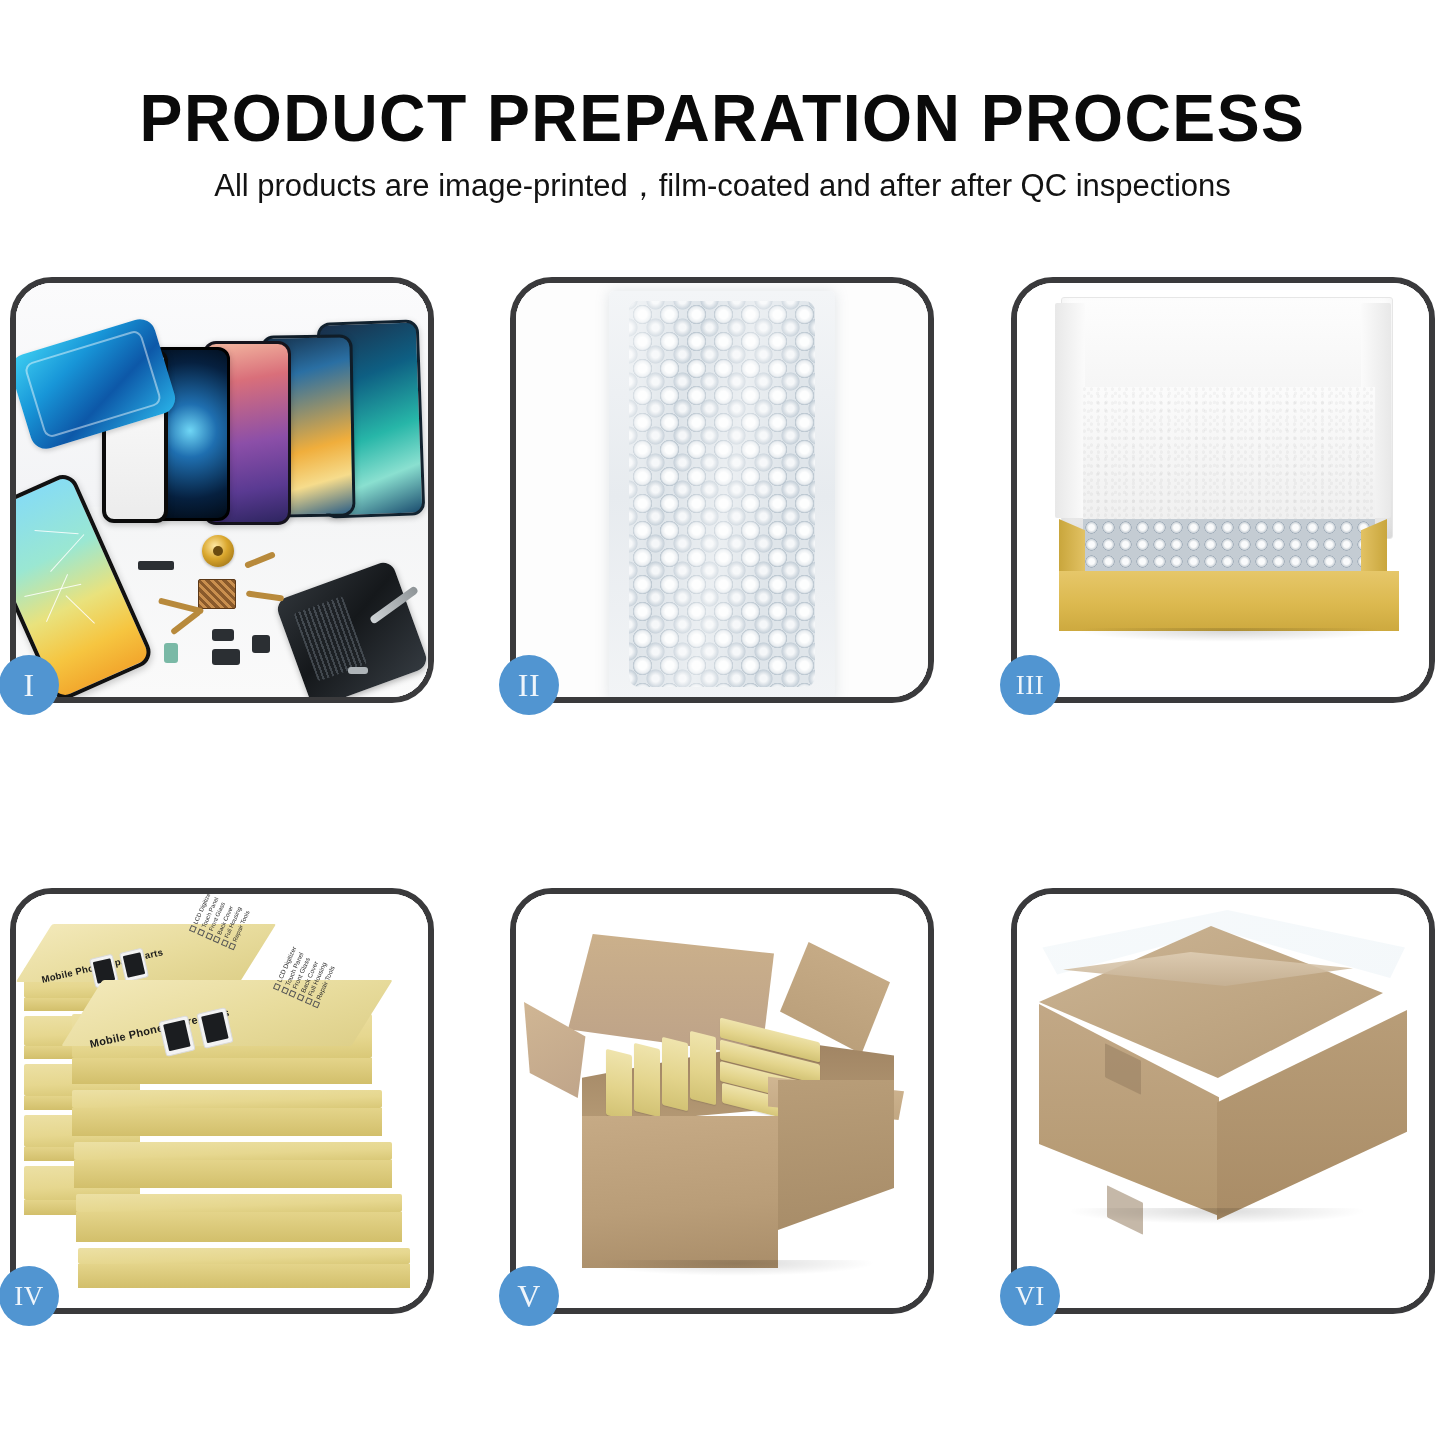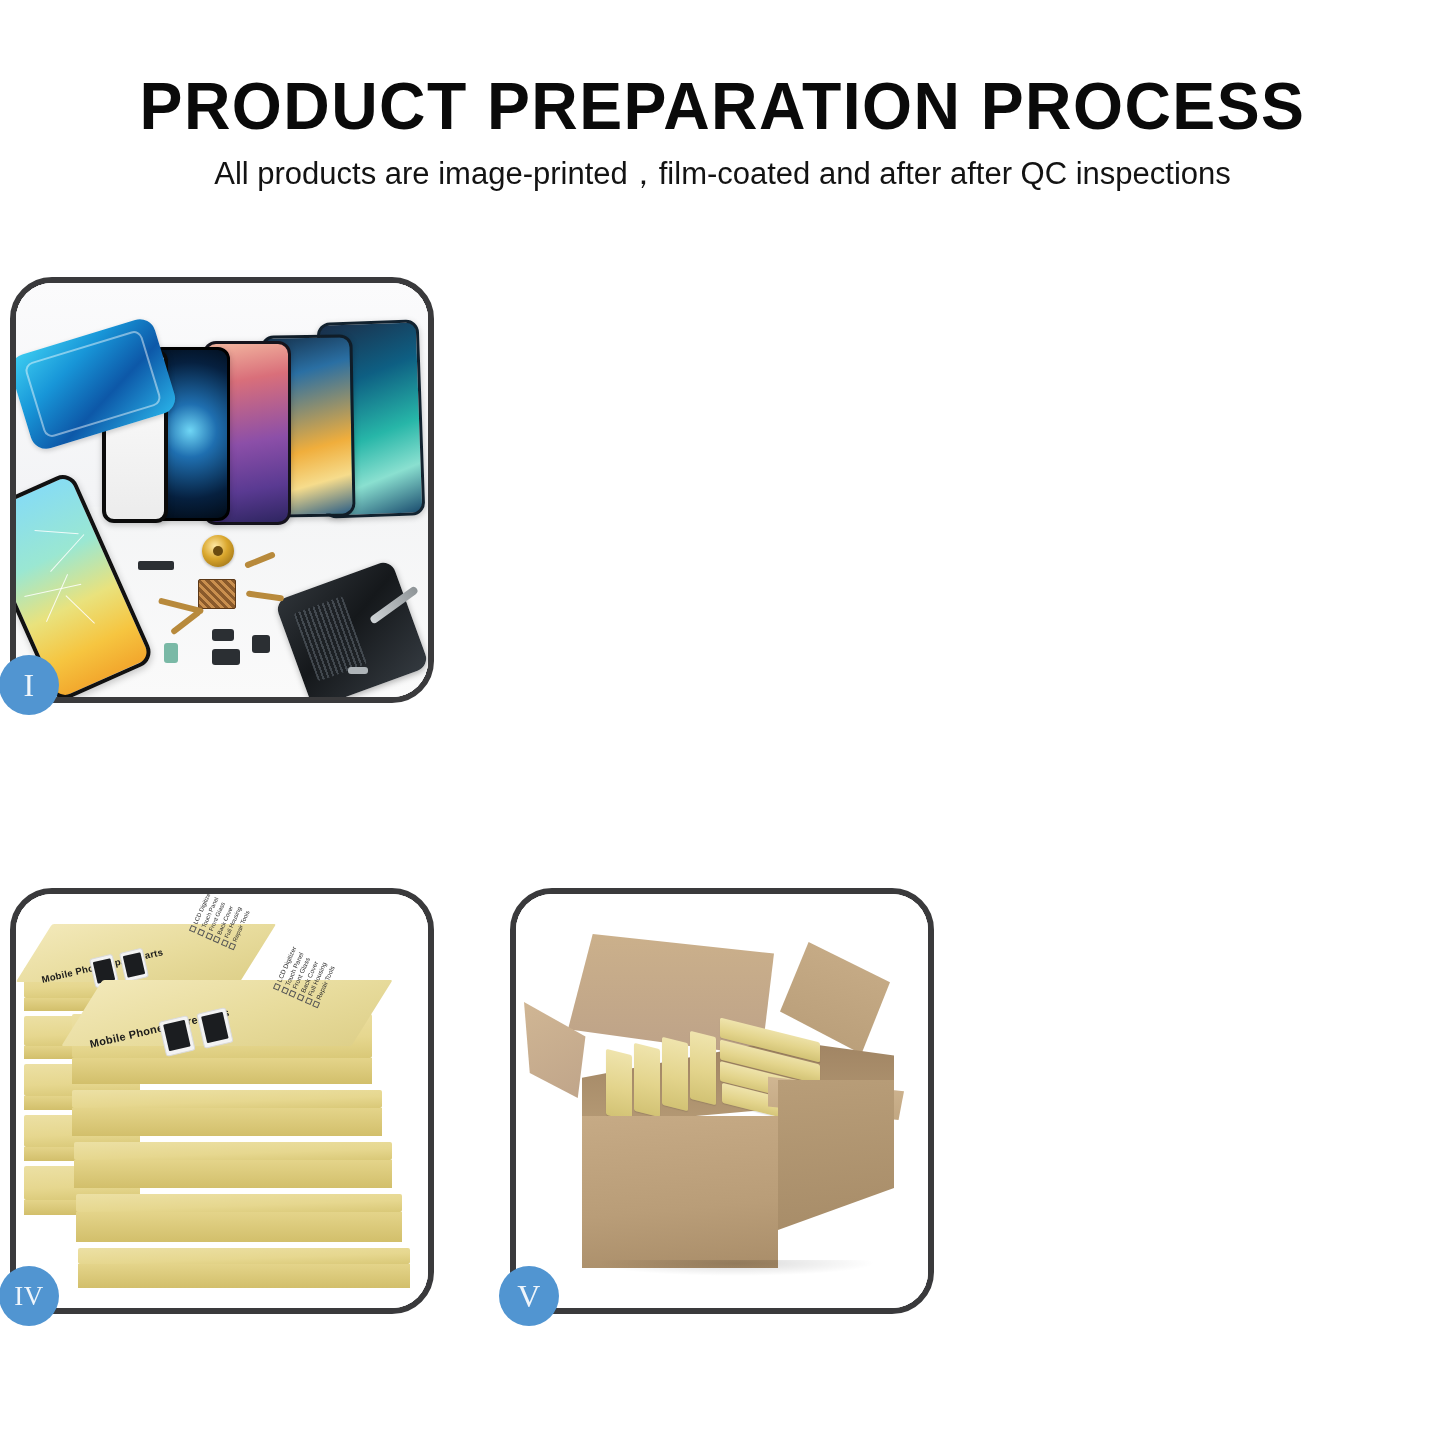--- a/index.html
+++ b/index.html
@@ -11,21 +11,21 @@
     width: 1445px;
     height: 1445px;
     font-family: "Liberation Sans", sans-serif;
     overflow: hidden;
     position: relative;
   }
 
   
   #header {
     position: absolute;
-    top: 0; left: 0;
+    top: 12px; left: 0;
     width: 1445px;
     height: 250px;
     text-align: center;
   }
   #page-title {
     position: absolute;
     top: 72px;
     left: 0; right: 0;
     font-size: 67px;
     font-weight: 700;
@@ -450,21 +450,50 @@
         <div class="flex-cable" style="left:142px;top:320px;width:46px;transform:rotate(14deg);"></div>
         <div class="flex-cable" style="left:152px;top:336px;width:36px;transform:rotate(-38deg);"></div>
         <div class="flex-cable" style="left:228px;top:274px;width:32px;transform:rotate(-22deg);"></div>
         <div class="flex-cable" style="left:230px;top:310px;width:38px;transform:rotate(8deg);"></div>
         <div class="small-part" style="left:332px;top:384px;width:20px;height:7px;border-radius:3px;background:#aeb4b8;"></div>
       </div>
     </div>
     <div class="badge">I</div>
   </div>
 
-
+  <div class="panel p-r0 p-c1">
+    <div class="panel-inner">
+      <div class="bubble-scene">
+        <div class="bubble-sheet"></div>
+        <div class="bubble-core">
+          <div class="bubble-grid"></div>
+          <div class="bubble-grid2"></div>
+          <div class="bubble-sheen"></div>
+        </div>
+      </div>
+    </div>
+    <div class="badge">II</div>
+  </div>
+
+  <div class="panel p-r0 p-c2">
+    <div class="panel-inner">
+      <div class="boxopen-scene">
+        <div class="lid-back"></div>
+        <div class="lid-flapL"></div>
+        <div class="lid-flapR"></div>
+        <div class="foam"></div>
+        <div class="tray-bubble"></div>
+        <div class="box-endL"></div>
+        <div class="box-endR"></div>
+        <div class="box-front"></div>
+        <div class="box-shadow-iii"></div>
+      </div>
+    </div>
+    <div class="badge small-num">III</div>
+  </div>
 
   <div class="panel p-r1 p-c0">
     <div class="panel-inner">
       <div class="stack-scene">
 
         <div class="gbox" style="left:8px;top:74px;width:116px;height:30px;"></div>
         <div class="gbox-side" style="left:8px;top:104px;width:116px;height:13px;"></div>
         <div class="gbox" style="left:8px;top:122px;width:116px;height:30px;"></div>
         <div class="gbox-side" style="left:8px;top:152px;width:116px;height:13px;"></div>
         <div class="gbox" style="left:8px;top:170px;width:116px;height:32px;"></div>
@@ -534,14 +563,29 @@
 
         <div class="crt crt-lidfront"></div>
         <div class="crt crt-right"></div>
         <div class="crt crt-front"></div>
         <div class="crt-shadow"></div>
       </div>
     </div>
     <div class="badge">V</div>
   </div>
 
+  <div class="panel p-r1 p-c2">
+    <div class="panel-inner">
+      <div class="sealed-scene">
+        <div class="sb-wrap"></div>
+        <div class="sb-top"></div>
+        <div class="sb-tape"></div>
+        <div class="sb-left"></div>
+        <div class="sb-right"></div>
+        <div class="sb-taperect" style="left:88px;top:158px;width:36px;height:34px;transform:skewY(26deg);"></div>
+        <div class="sb-taperect" style="left:90px;top:300px;width:36px;height:32px;transform:skewY(26deg);"></div>
+        <div class="sb-shadow"></div>
+      </div>
+    </div>
+    <div class="badge small-num">VI</div>
+  </div>
 
 </div>
 
 </body></html>

